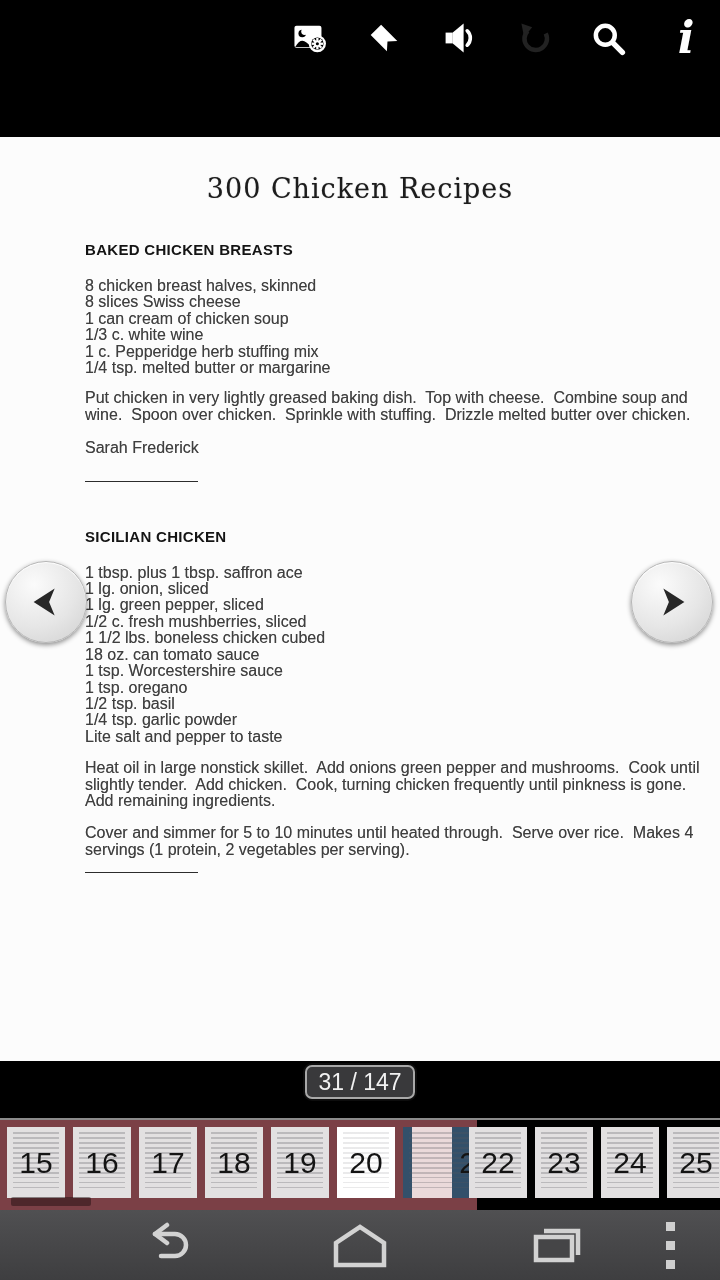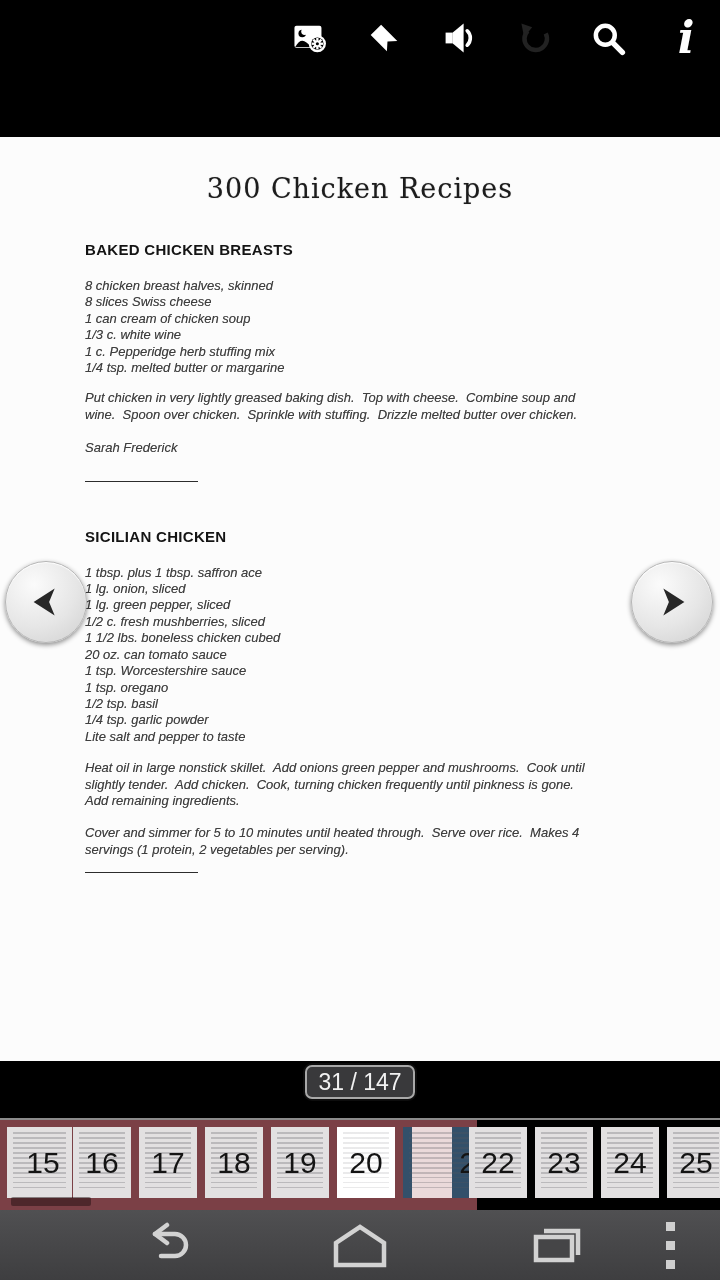--- a/index.html
+++ b/index.html
@@ -11,21 +11,21 @@
   .tbtn{position:absolute;top:14px;width:48px;height:48px;display:flex;align-items:center;justify-content:center;}
   .info-glyph{font-family:"DejaVu Serif",serif;font-style:italic;font-weight:bold;
               font-size:44px;color:#fff;line-height:48px;}
 
   
   .doc-page{position:absolute;top:137px;left:0;width:720px;height:924px;background:#fcfcfc;}
   .doc-title{margin-top:36px;text-align:center;font-family:"DejaVu Serif",serif;
              font-size:27px;color:#1c1c1c;letter-spacing:1px;text-shadow:0 0 1px rgba(40,40,40,.35);}
   .content{position:absolute;left:85px;top:104px;width:560px;}
   .r-header{font-size:15px;font-weight:700;color:#141414;letter-spacing:.3px;line-height:17px;}
-  .line{font-style:italic;font-size:13px;line-height:16.4px;color:#3f3f3f;white-space:pre;
+  .line{font-size:16px;line-height:16.4px;color:#3f3f3f;white-space:pre;
         text-shadow:0 0 .5px rgba(70,70,70,.6);}
   .ingredients{margin-top:20px;}
   .para1{margin-top:14px;}
   .author-line{margin-top:17px;}
   .divider{margin-top:24px;width:113px;border-top:1.6px solid #2c2c2c;height:4px;}
   .r2-header{margin-top:42px;}
   .para2a{margin-top:15px;}
   .para2b{margin-top:16px;}
   .divider2{margin-top:14px;}
 
@@ -151,21 +151,21 @@
       <div class="line author-line">Sarah Frederick</div>
       <div class="divider"></div>
 
       <div class="r-header r2-header">SICILIAN CHICKEN</div>
       <div class="ingredients">
         <div class="line">1 tbsp. plus 1 tbsp. saffron ace</div>
         <div class="line">1 lg. onion, sliced</div>
         <div class="line">1 lg. green pepper, sliced</div>
         <div class="line">1/2 c. fresh mushberries, sliced</div>
         <div class="line">1 1/2 lbs. boneless chicken cubed</div>
-        <div class="line">20 oz. can tomato sauce</div>
+        <div class="line">18 oz. can tomato sauce</div>
         <div class="line">1 tsp. Worcestershire sauce</div>
         <div class="line">1 tsp. oregano</div>
         <div class="line">1/2 tsp. basil</div>
         <div class="line">1/4 tsp. garlic powder</div>
         <div class="line">Lite salt and pepper to taste</div>
       </div>
       <div class="para2a">
         <div class="line">Heat oil in large nonstick skillet.  Add onions green pepper and mushrooms.  Cook until</div>
         <div class="line">slightly tender.  Add chicken.  Cook, turning chicken frequently until pinkness is gone.</div>
         <div class="line">Add remaining ingredients.</div>
@@ -189,21 +189,21 @@
     </svg>
   </button>
 
   <div class="bottom-strip"></div>
 
   <div class="pager">31 / 147</div>
 
   <div class="gallery">
     <div class="gallery-tint" style="background:#7b4046;"></div>
 
-    <div class="thumb" style="left:7px;padding-left:7px;">
+    <div class="thumb" style="left:7px;">
         <span>15</span>
       </div>
     <div class="thumb" style="left:73px;">
         <span>16</span>
       </div>
     <div class="thumb" style="left:139px;">
         <span>17</span>
       </div>
     <div class="thumb" style="left:205px;">
         <span>18</span>

